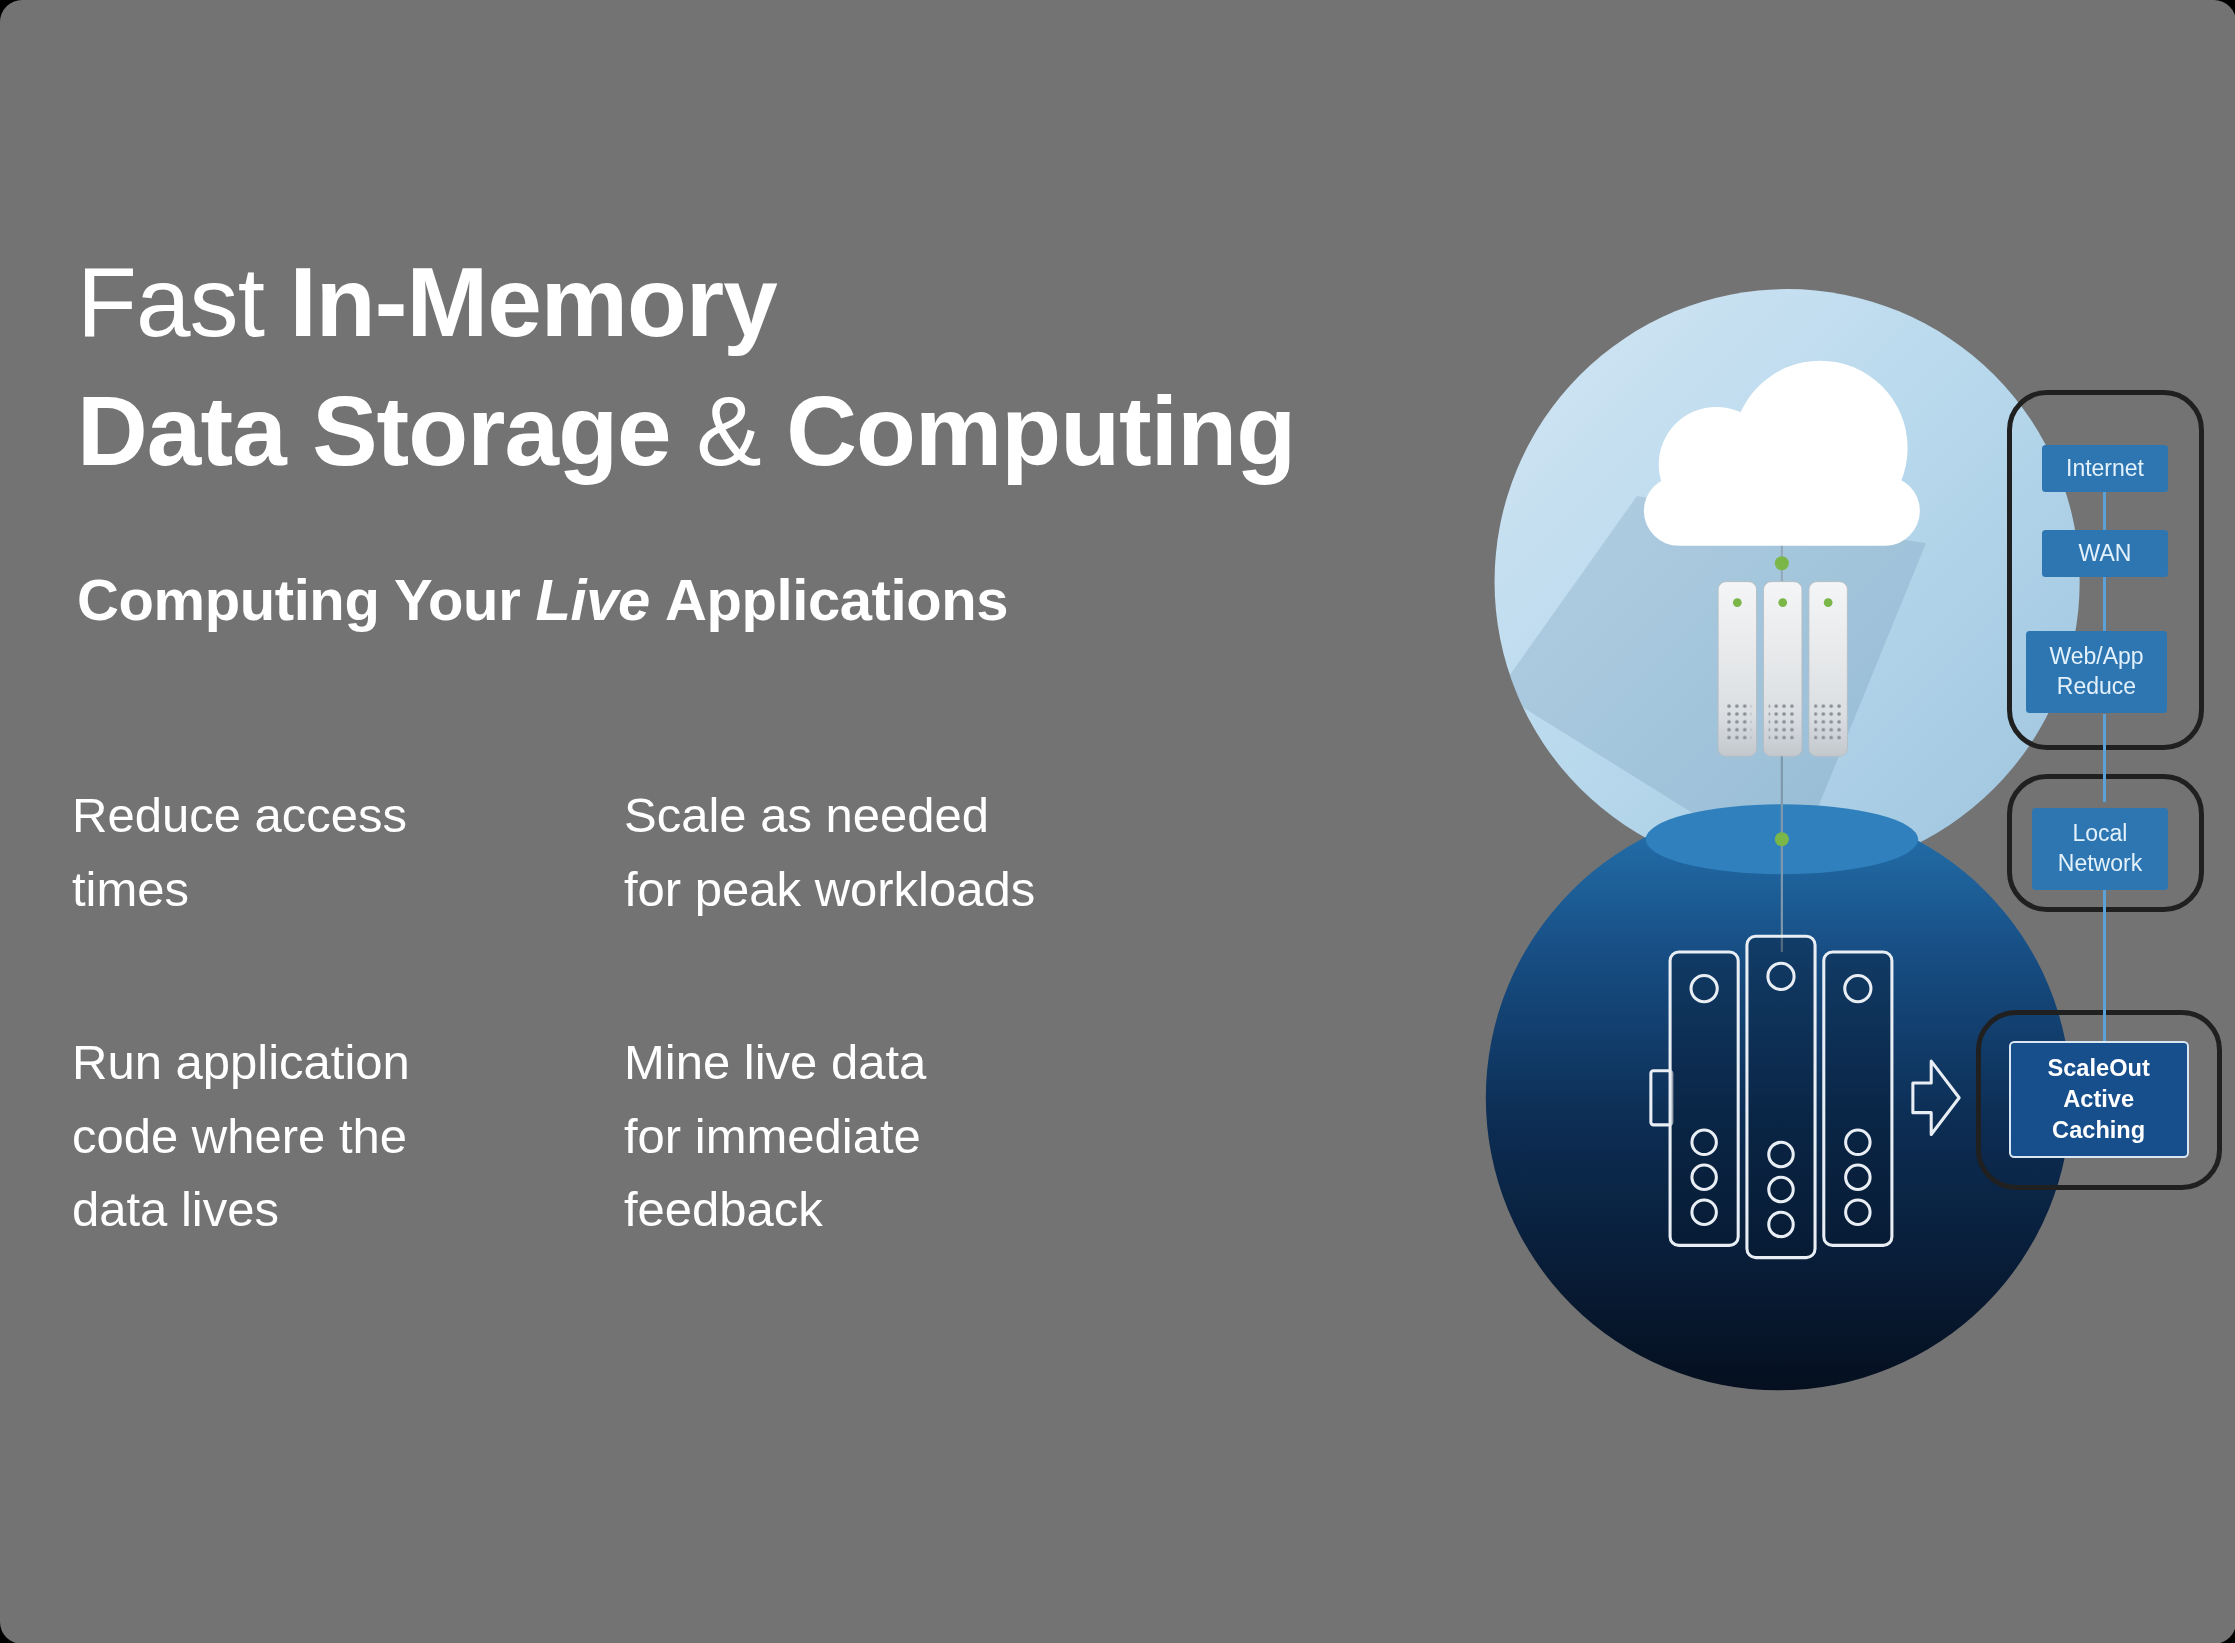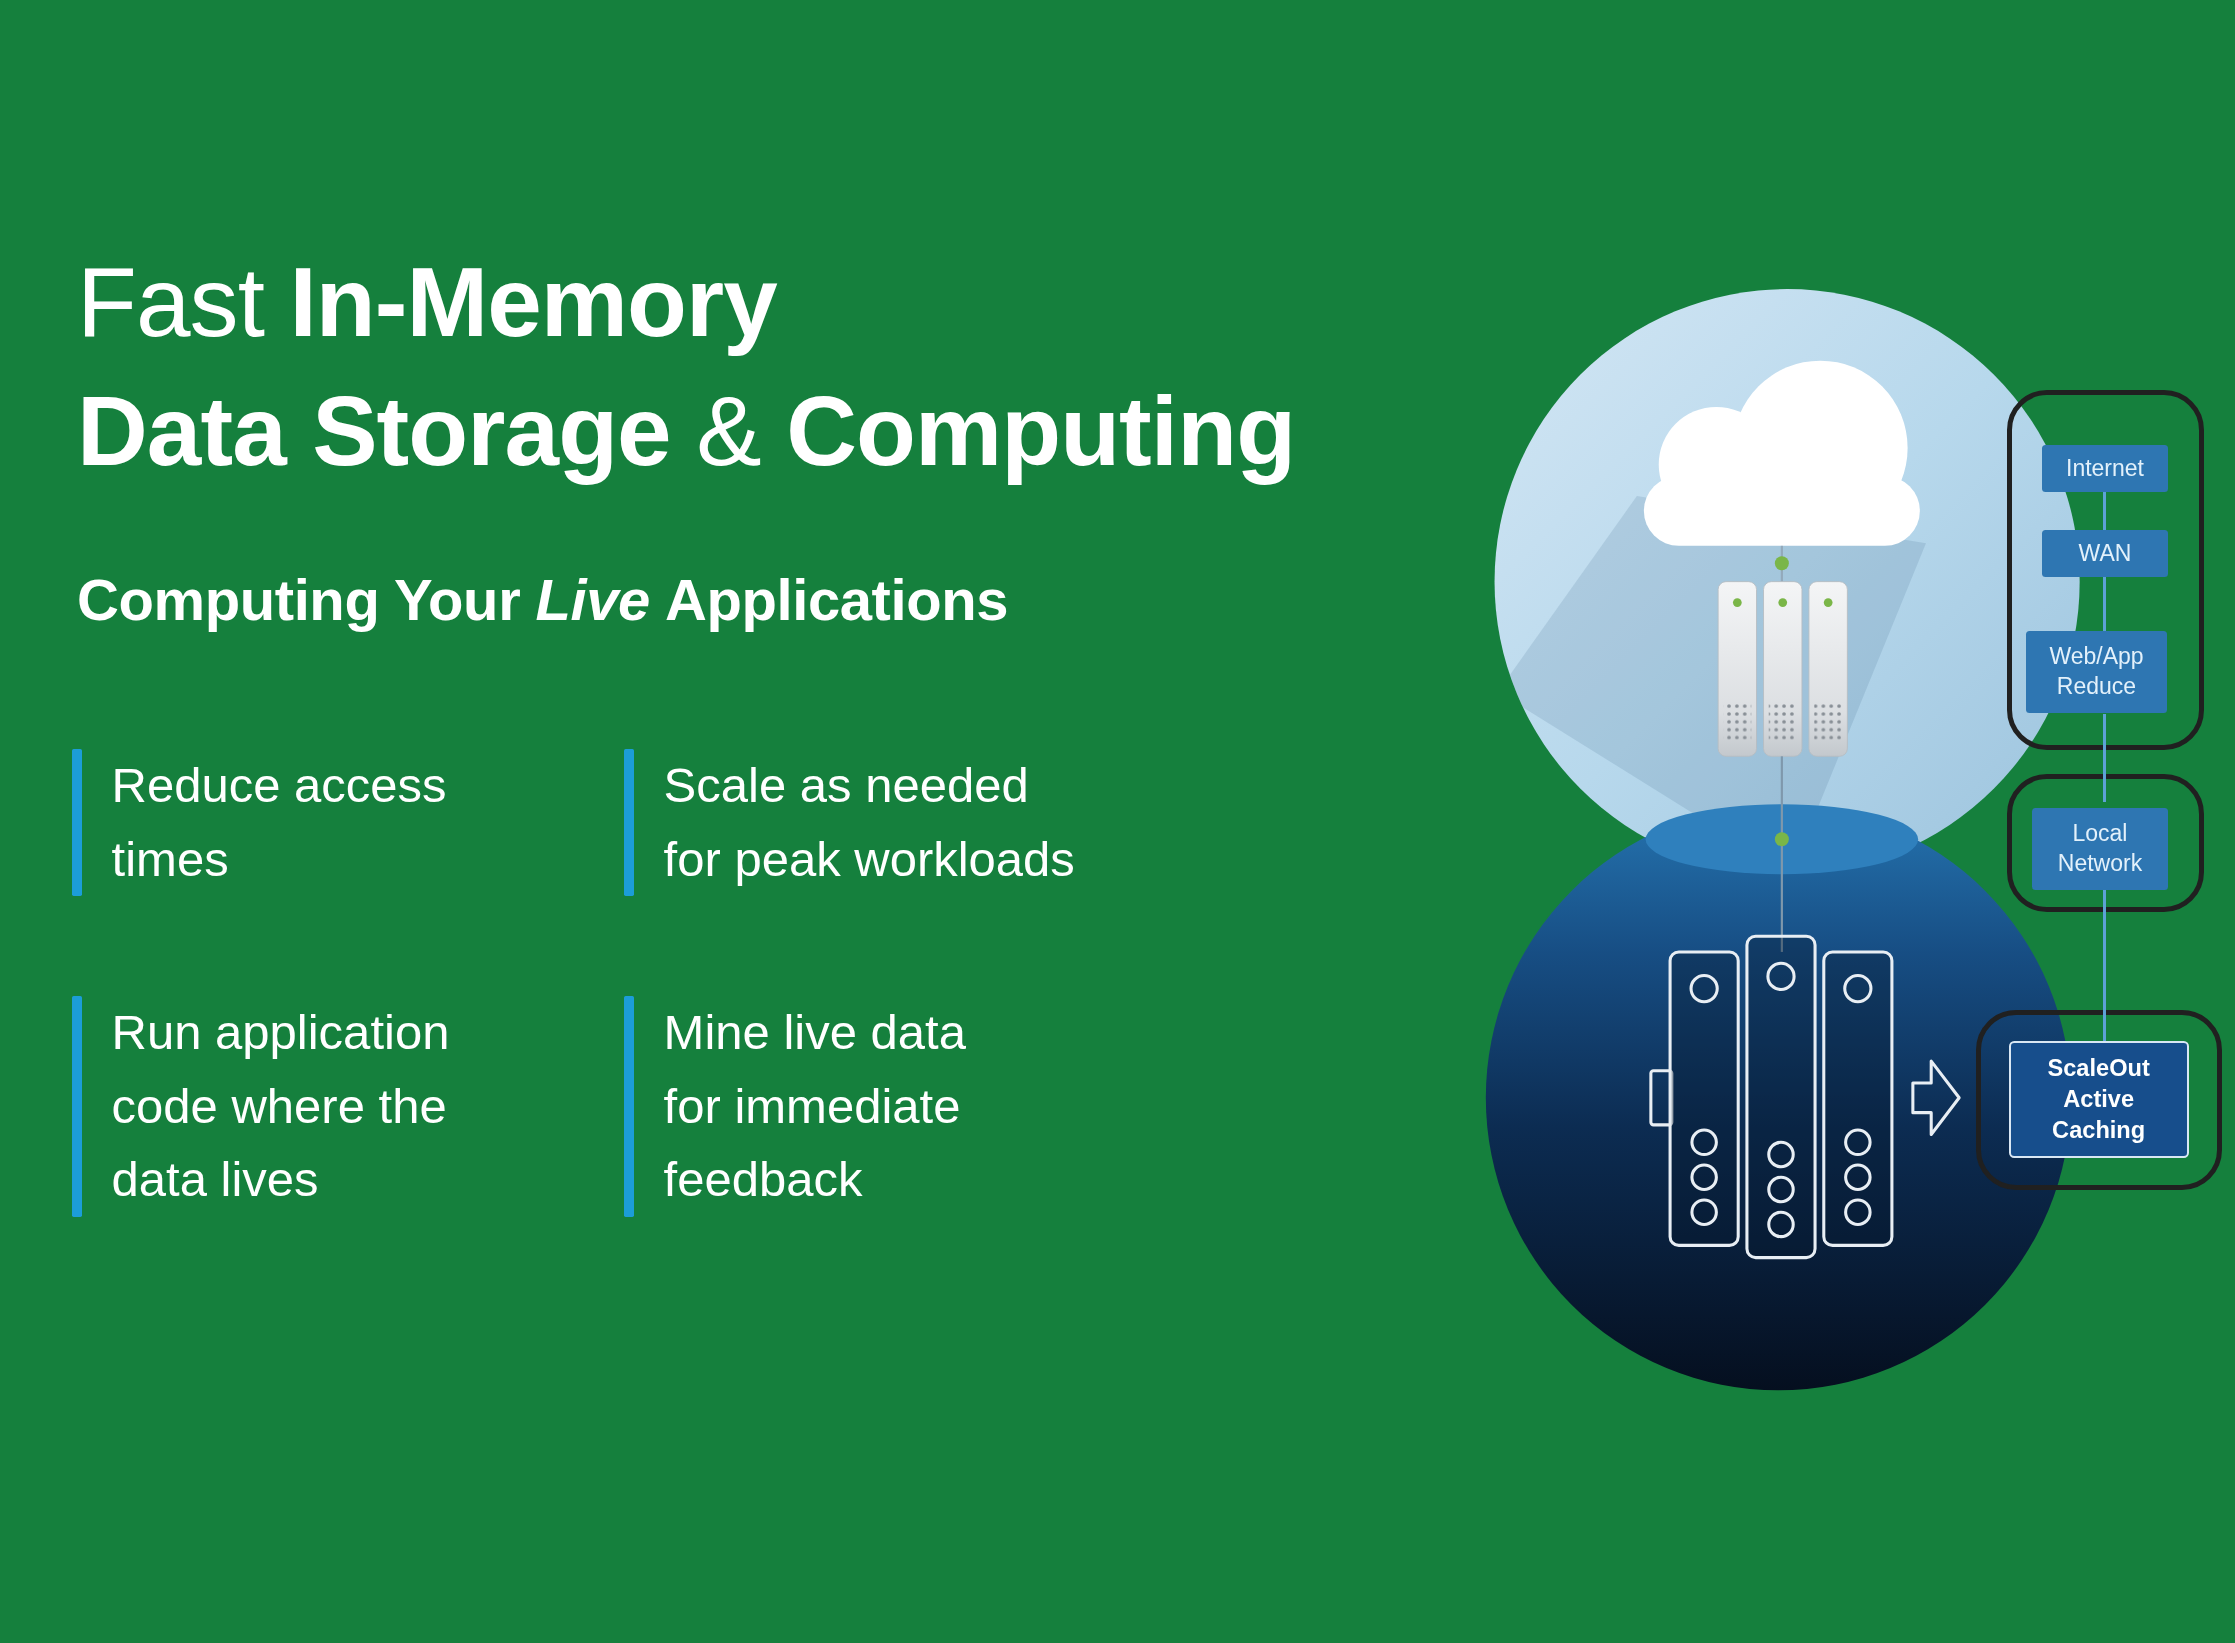--- a/index.html
+++ b/index.html
@@ -4,24 +4,25 @@
 <style>
   html, body {
     margin: 0;
     padding: 0;
     background: #000;
   }
   #canvas {
     position: relative;
     width: 2236px;
     height: 1644px;
-    background: #15803d;
+    background: #737373;
     overflow: hidden;
     font-family: "Liberation Sans", sans-serif;
     color: #fff;
+    border-radius: 22px;
   }
 
   
   .headline {
     position: absolute;
     left: 77px;
     top: 238px;
     margin: 0;
     font-size: 98px;
     line-height: 1.32;
@@ -44,20 +45,21 @@
     letter-spacing: -0.4px;
     white-space: nowrap;
   }
   .subheadline .it { font-style: italic; }
 
   .bullet {
     position: absolute;
     display: flex;
     align-items: stretch;
     gap: 30px;
+    flex-direction: column;
   }
   .bullet .bar {
     width: 9.6px;
     flex: none;
     background: #1c9dd8;
     border-radius: 1.7px;
   }
   .bullet .text {
     font-size: 49px;
     line-height: 1.5;

